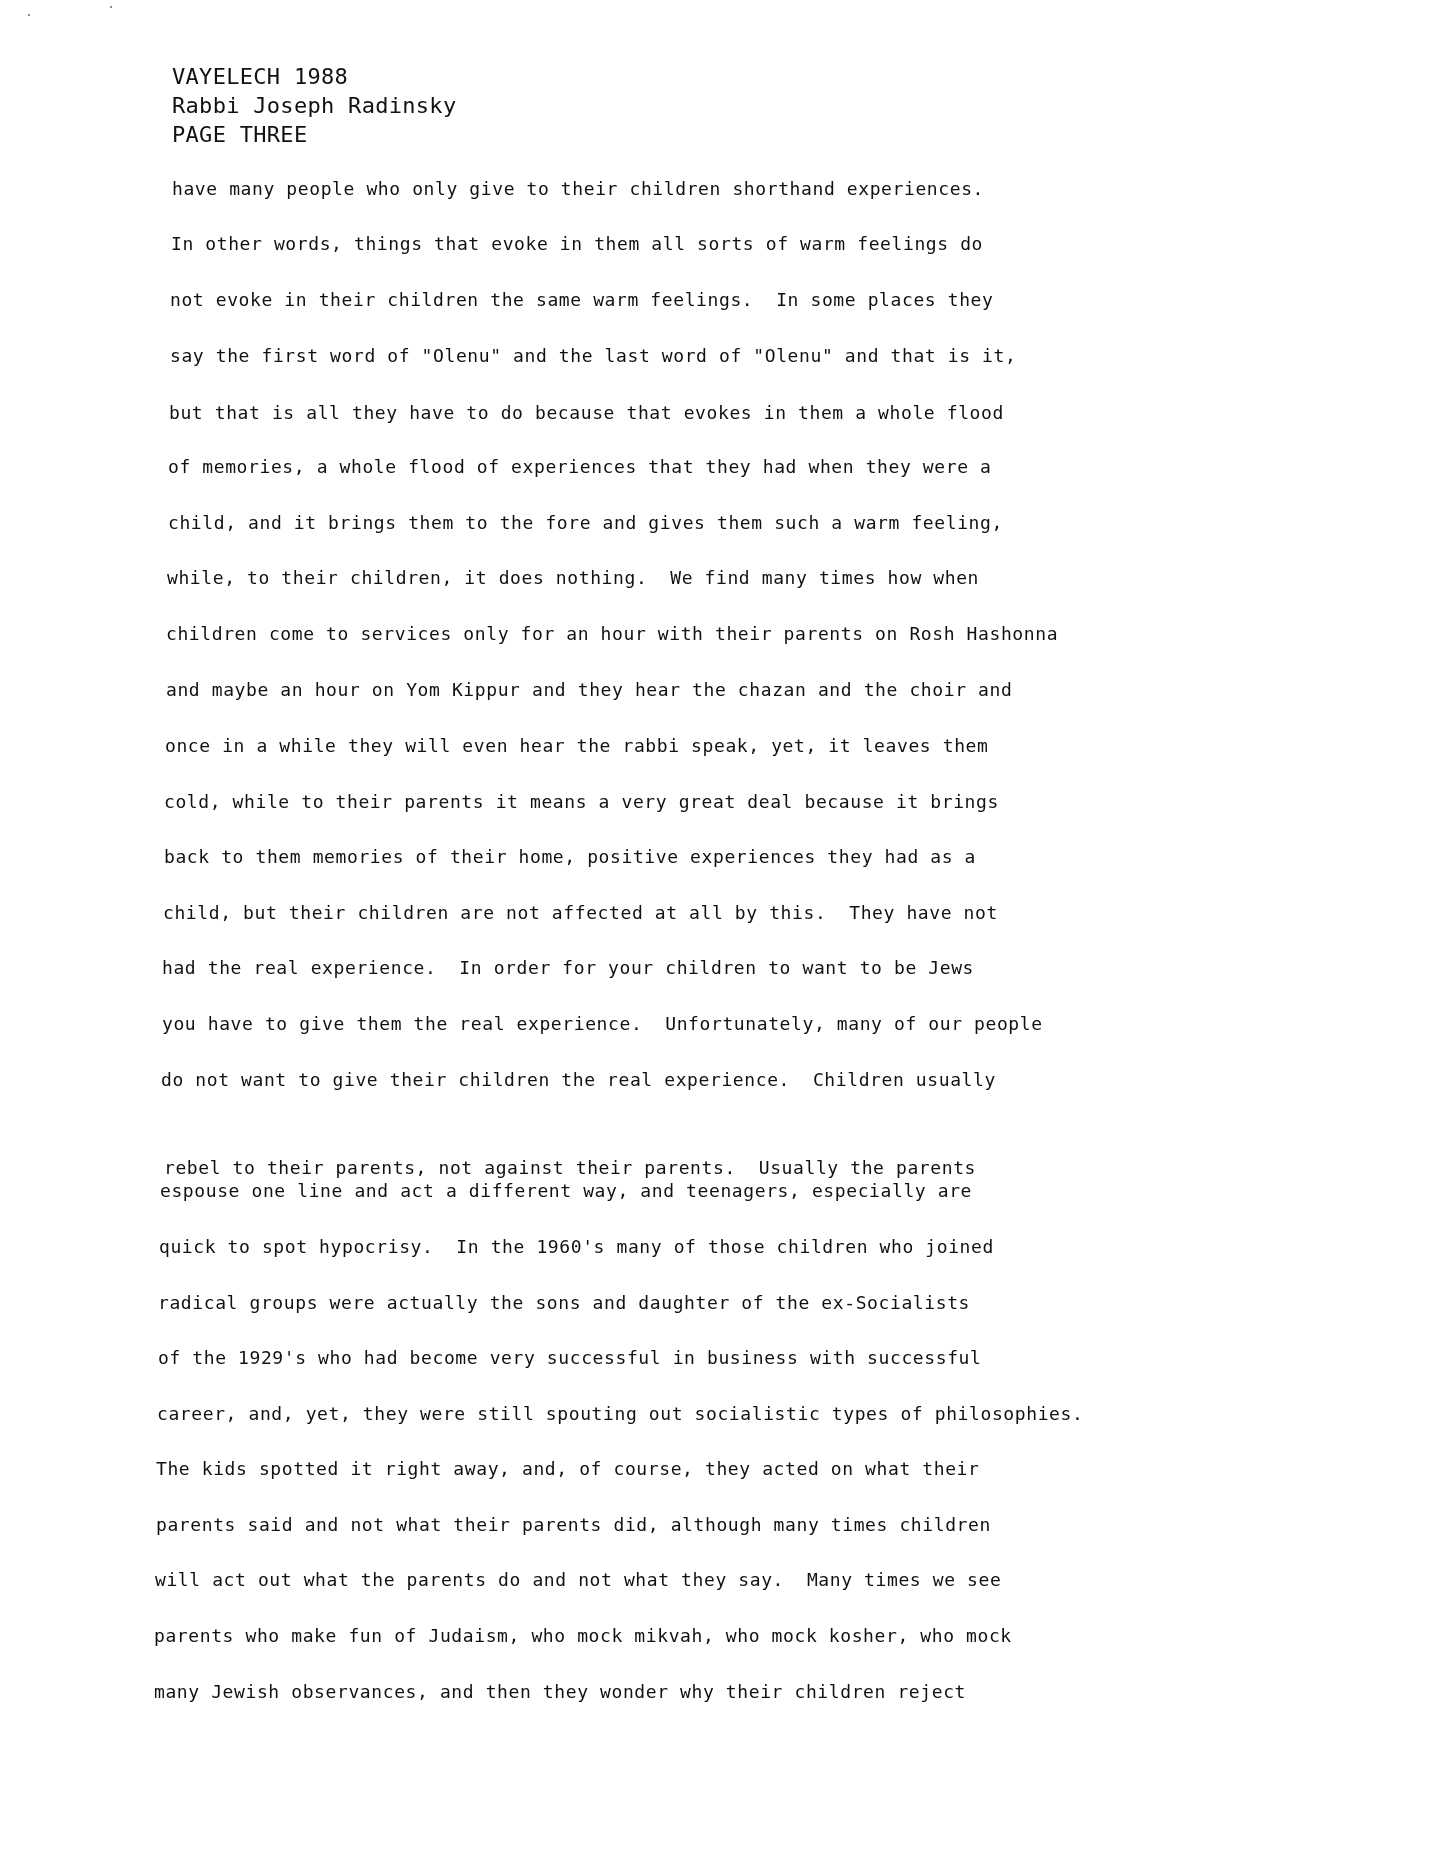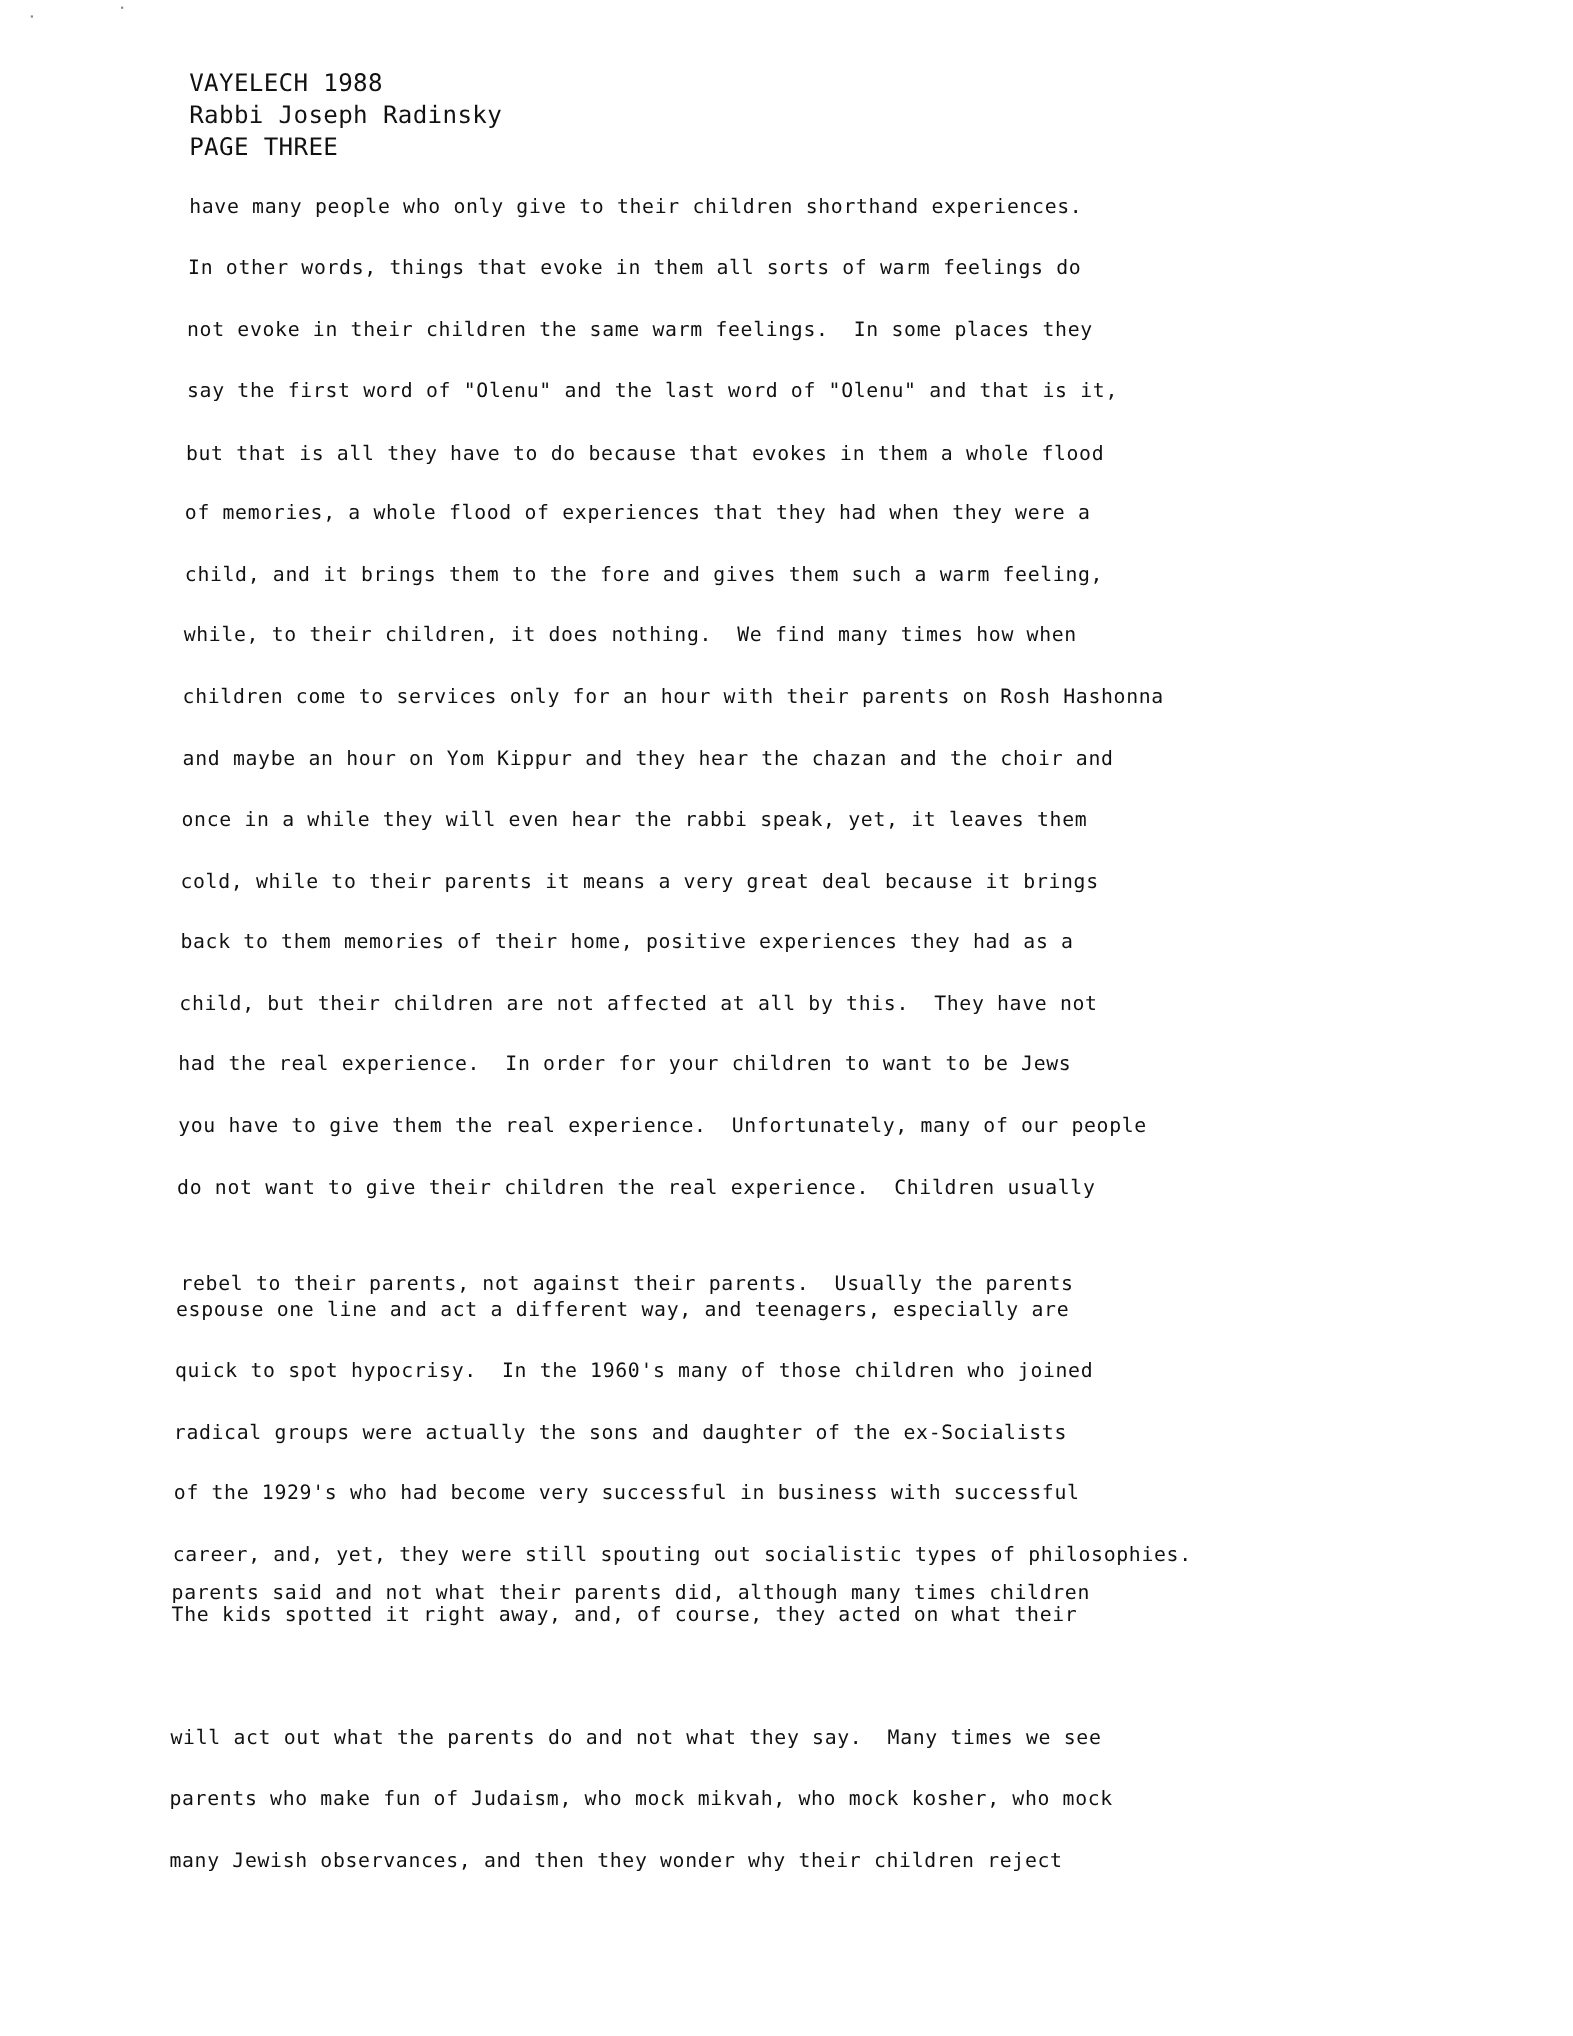--- a/index.html
+++ b/index.html
@@ -41,18 +41,18 @@
     <div class="line" style="left:162px;top:957px;">had the real experience.  In order for your children to want to be Jews</div>
     <div class="line" style="left:162px;top:1013px;">you have to give them the real experience.  Unfortunately, many of our people</div>
     <div class="line" style="left:161px;top:1069px;">do not want to give their children the real experience.  Children usually</div>
     <div class="line" style="left:164px;top:1125px;margin-top:32px;">rebel to their parents, not against their parents.  Usually the parents</div>
     <div class="line" style="left:160px;top:1180px;">espouse one line and act a different way, and teenagers, especially are</div>
     <div class="line" style="left:159px;top:1236px;">quick to spot hypocrisy.  In the 1960's many of those children who joined</div>
     <div class="line" style="left:158px;top:1292px;text-align:right;">radical groups were actually the sons and daughter of the ex-Socialists</div>
     <div class="line" style="left:158px;top:1347px;">of the 1929's who had become very successful in business with successful</div>
     <div class="line" style="left:157px;top:1403px;">career, and, yet, they were still spouting out socialistic types of philosophies.</div>
     <div class="line" style="left:156px;top:1458px;">The kids spotted it right away, and, of course, they acted on what their</div>
-    <div class="line" style="left:156px;top:1438px;text-align:center;">parents said and not what their parents did, although many times children</div>
+    <div class="line" style="left:156px;top:1514px;text-align:center;">parents said and not what their parents did, although many times children</div>
     <div class="line" style="left:155px;top:1569px;">will act out what the parents do and not what they say.  Many times we see</div>
     <div class="line" style="left:154px;top:1625px;">parents who make fun of Judaism, who mock mikvah, who mock kosher, who mock</div>
     <div class="line" style="left:154px;top:1681px;">many Jewish observances, and then they wonder why their children reject</div>
   </div>
 </div>
 
 </body></html>

